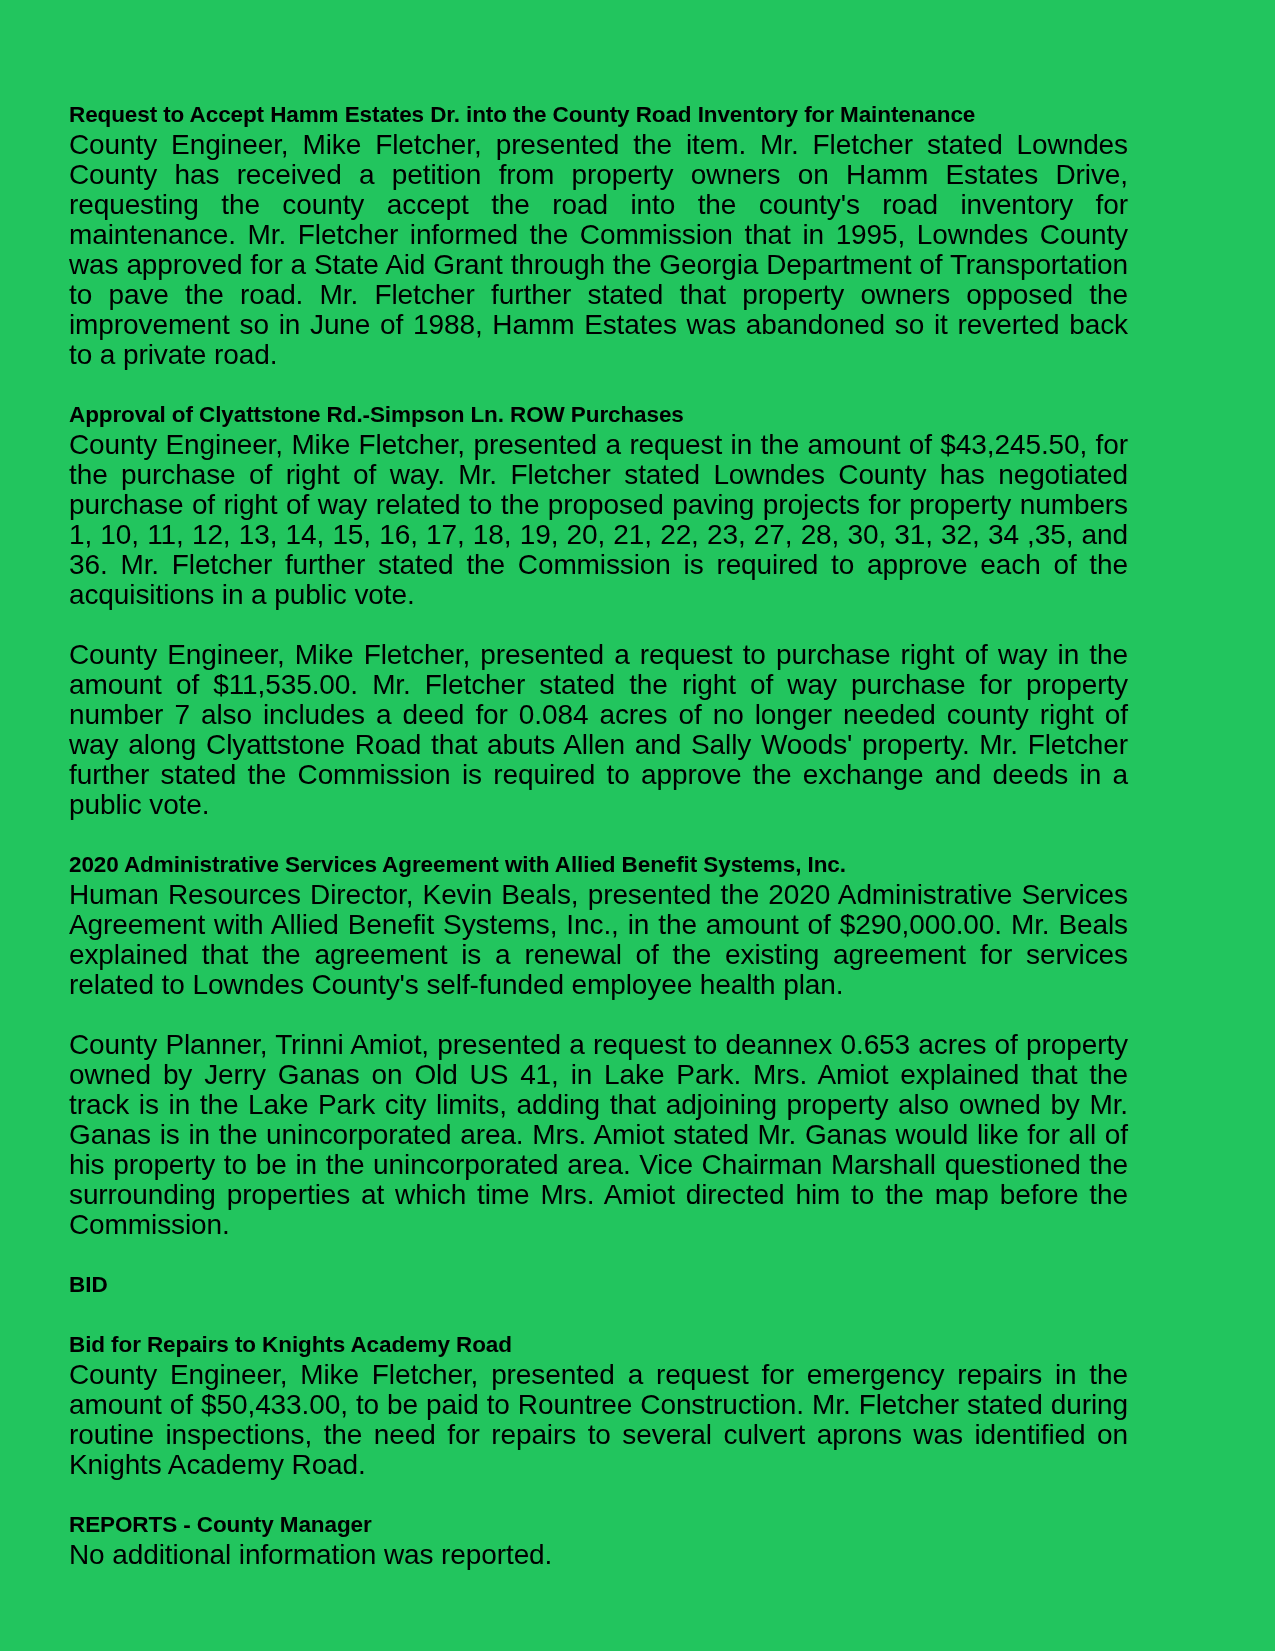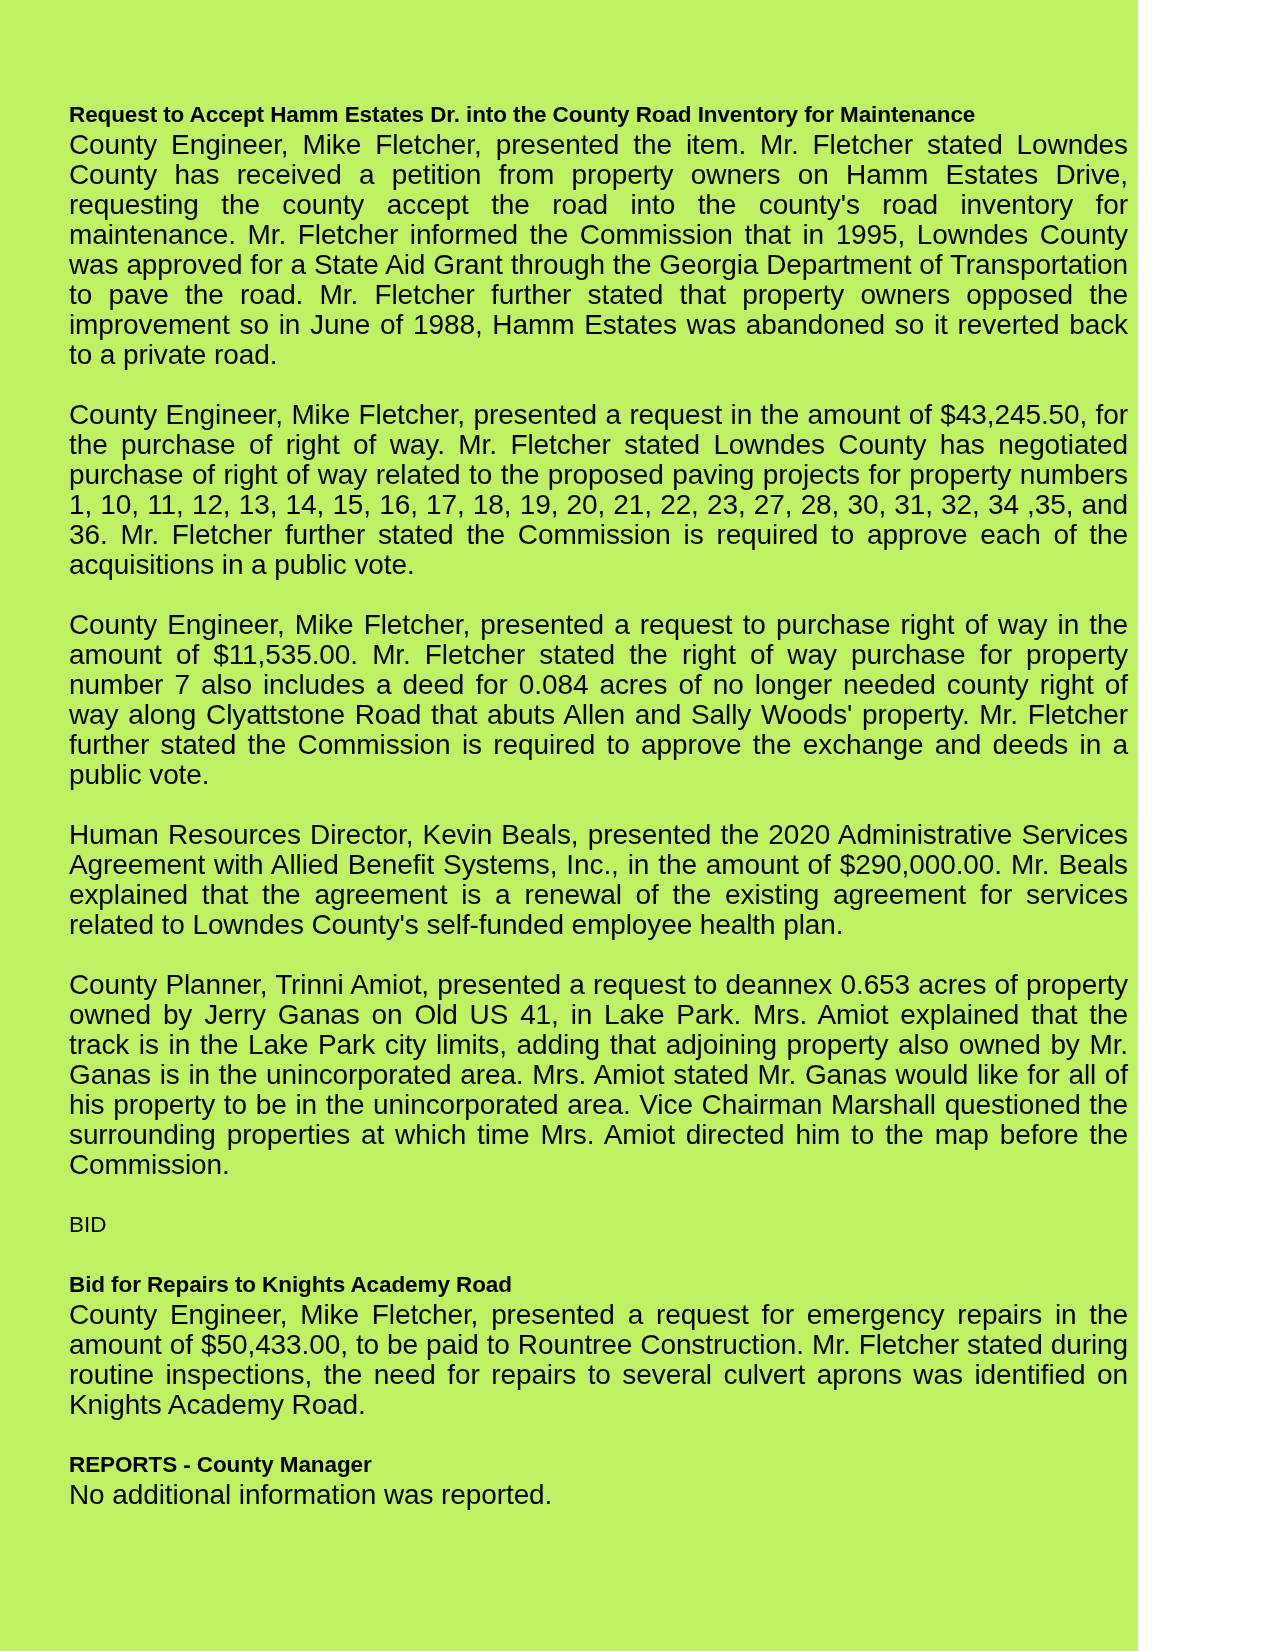--- a/index.html
+++ b/index.html
@@ -6,23 +6,23 @@
     margin: 0;
     padding: 0;
     background: #ffffff;
   }
   body {
     font-family: "Liberation Sans", sans-serif;
     color: #000000;
   }
   .page {
     position: relative;
-    width: 1138px;
+    width: 1275px;
     height: 1651px;
-    background: #bef264;
+    background: #22c55e;
     box-sizing: border-box;
     padding: 100px 147px 0 69px;
     overflow: hidden;
   }
   .doc-body {
     width: 1059px;
   }
   .section {
     margin: 0 0 30px 0;
   }
@@ -45,45 +45,47 @@
     text-align: justify;
     text-justify: inter-word;
     letter-spacing: -0.1px;
     word-spacing: 0px;
   }
   .para-left {
     text-align: left;
   }
   .standalone-heading {
     font-size: 22.5px;
-    font-weight: normal;
+    font-weight: bold;
     line-height: 30px;
     margin: 0;
   }
 </style>
 </head>
 <body>
 
 <div class="page">
   <div class="doc-body">
 
     <div class="section">
       <div class="heading">Request to Accept Hamm Estates Dr. into the County Road Inventory for Maintenance</div>
       <p class="para">County Engineer, Mike Fletcher, presented the item.  Mr. Fletcher stated Lowndes County has received a petition from property owners on Hamm Estates Drive, requesting the county accept the road into the county's road inventory for maintenance.  Mr. Fletcher informed the Commission that in 1995, Lowndes County was approved for a State Aid Grant through the Georgia Department of Transportation to pave the road.  Mr. Fletcher further stated that property owners opposed the improvement so in June of 1988, Hamm Estates was abandoned so it reverted back to a private road.</p>
     </div>
 
     <div class="section">
+      <div class="heading">Approval of Clyattstone Rd.-Simpson Ln. ROW Purchases</div>
       <p class="para">County Engineer, Mike Fletcher, presented a request in the amount of $43,245.50, for the purchase of right of way.  Mr. Fletcher stated Lowndes County has negotiated purchase of right of way related to the proposed paving projects for property numbers 1, 10, 11, 12, 13, 14, 15, 16, 17, 18, 19, 20, 21, 22, 23, 27, 28, 30, 31, 32, 34 ,35, and 36.  Mr. Fletcher further stated the Commission is required to approve each of the acquisitions in a public vote.</p>
     </div>
 
     <div class="section">
       <p class="para">County Engineer, Mike Fletcher, presented a request to purchase right of way in the amount of $11,535.00.  Mr. Fletcher stated the right of way purchase for property number 7 also includes a deed for 0.084 acres of no longer needed county right of way along Clyattstone Road that abuts Allen and Sally Woods' property. Mr. Fletcher further stated the Commission is required to approve the exchange and deeds in a public vote.</p>
     </div>
 
     <div class="section">
+      <div class="heading">2020 Administrative Services Agreement with Allied Benefit Systems, Inc.</div>
       <p class="para">Human Resources Director, Kevin Beals, presented the 2020 Administrative Services Agreement with Allied Benefit Systems, Inc., in the amount of $290,000.00.  Mr. Beals explained that the agreement is a renewal of the existing agreement for services related to Lowndes County's self-funded employee health plan.</p>
     </div>
 
     <div class="section">
       <p class="para">County Planner, Trinni Amiot, presented a request to deannex 0.653 acres of property owned by Jerry Ganas on Old US 41, in Lake Park.  Mrs. Amiot explained that the track is in the Lake Park city limits, adding that adjoining property also owned by Mr. Ganas is in the unincorporated area.  Mrs. Amiot stated Mr. Ganas would like for all of his property to be in the unincorporated area. Vice Chairman Marshall questioned the surrounding properties at which time Mrs. Amiot directed him to the map before the Commission.</p>
     </div>
 
     <div class="section">
       <div class="standalone-heading">BID</div>
     </div>

